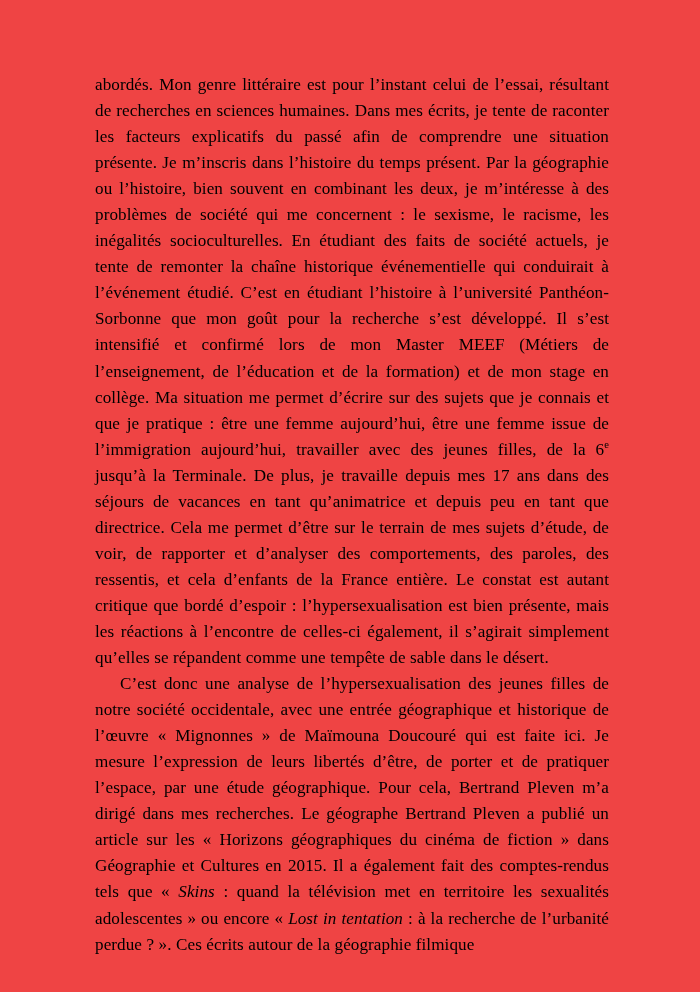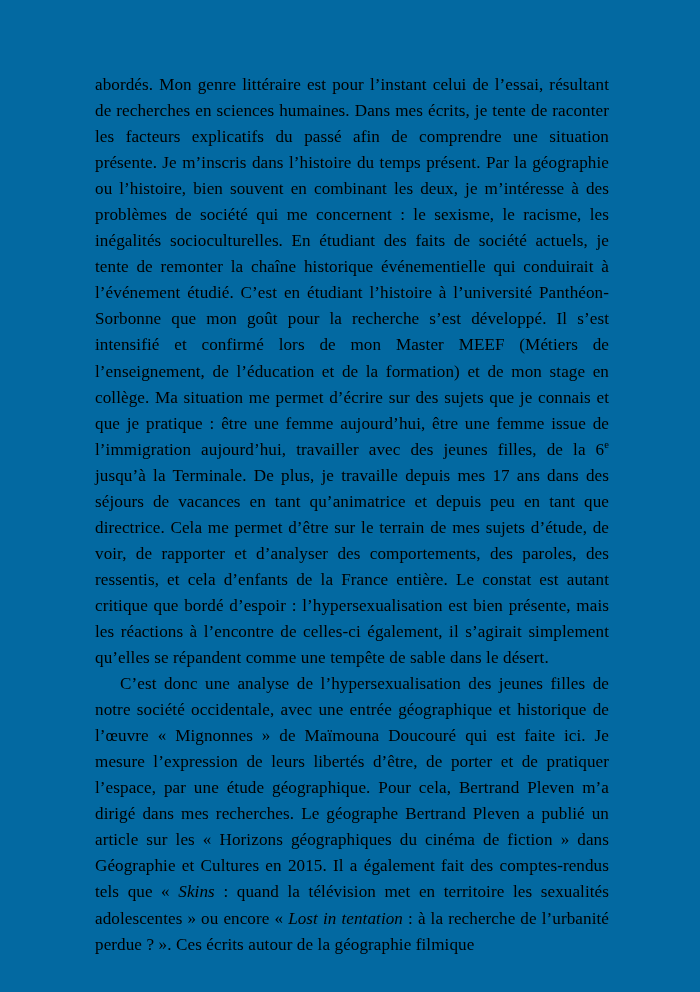--- a/index.html
+++ b/index.html
@@ -13,21 +13,21 @@
     background: #ffffff;
     font-family: "Liberation Serif", "DejaVu Serif", serif;
     color: #000000;
     overflow: hidden;
   }
 
   .page {
     position: relative;
     width: 700px;
     height: 992px;
-    background: #0369a1;
+    background: #ef4444;
     box-sizing: border-box;
   }
 
   .text-block {
     position: absolute;
     left: 95px;
     top: 72px;
     width: 514px;
   }
 

